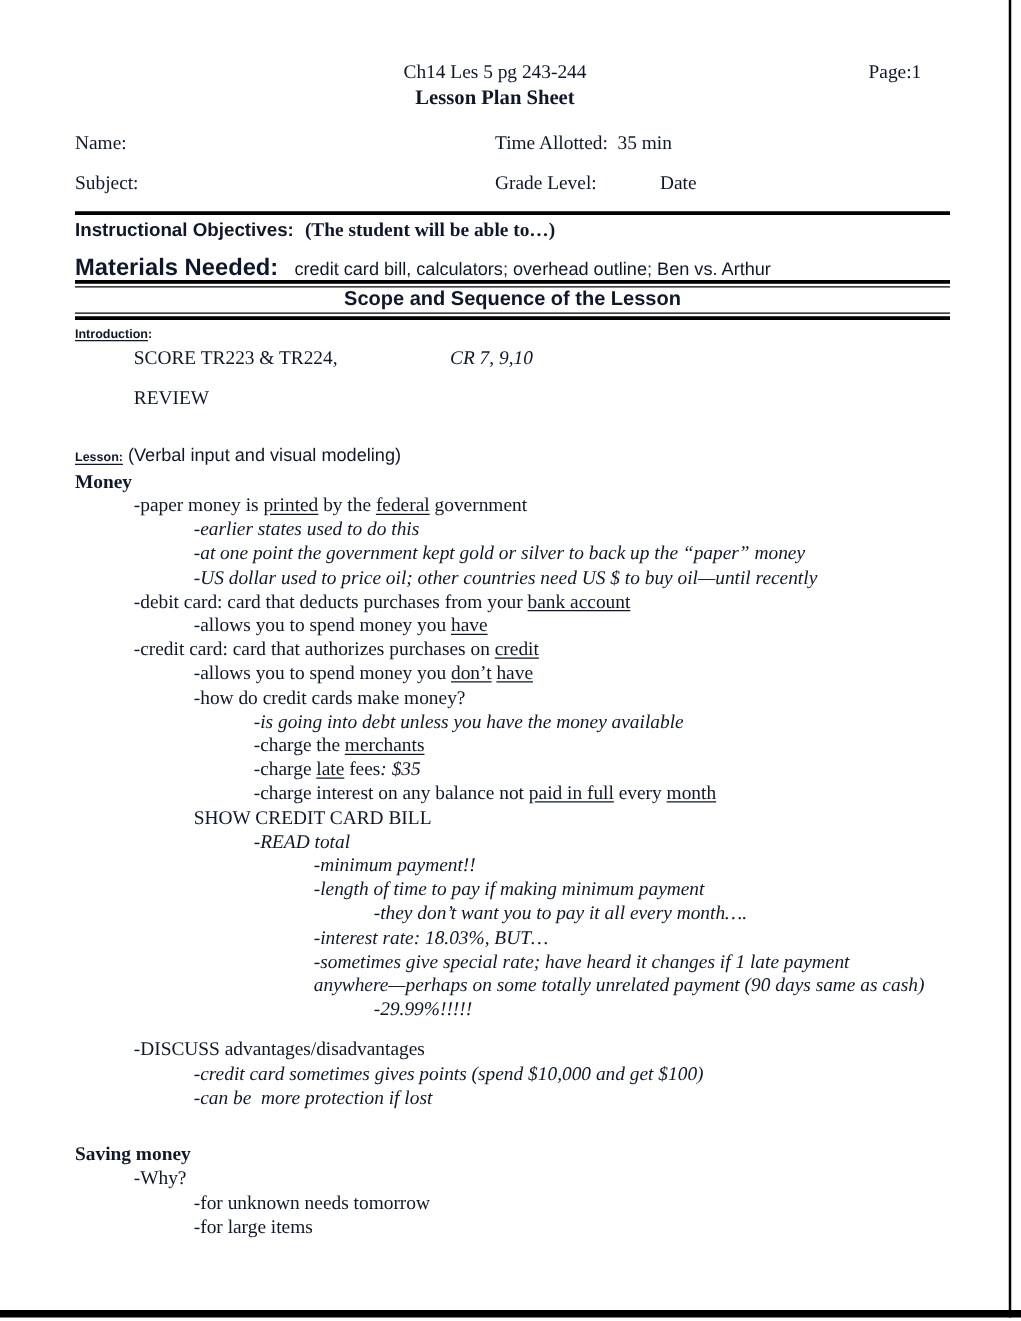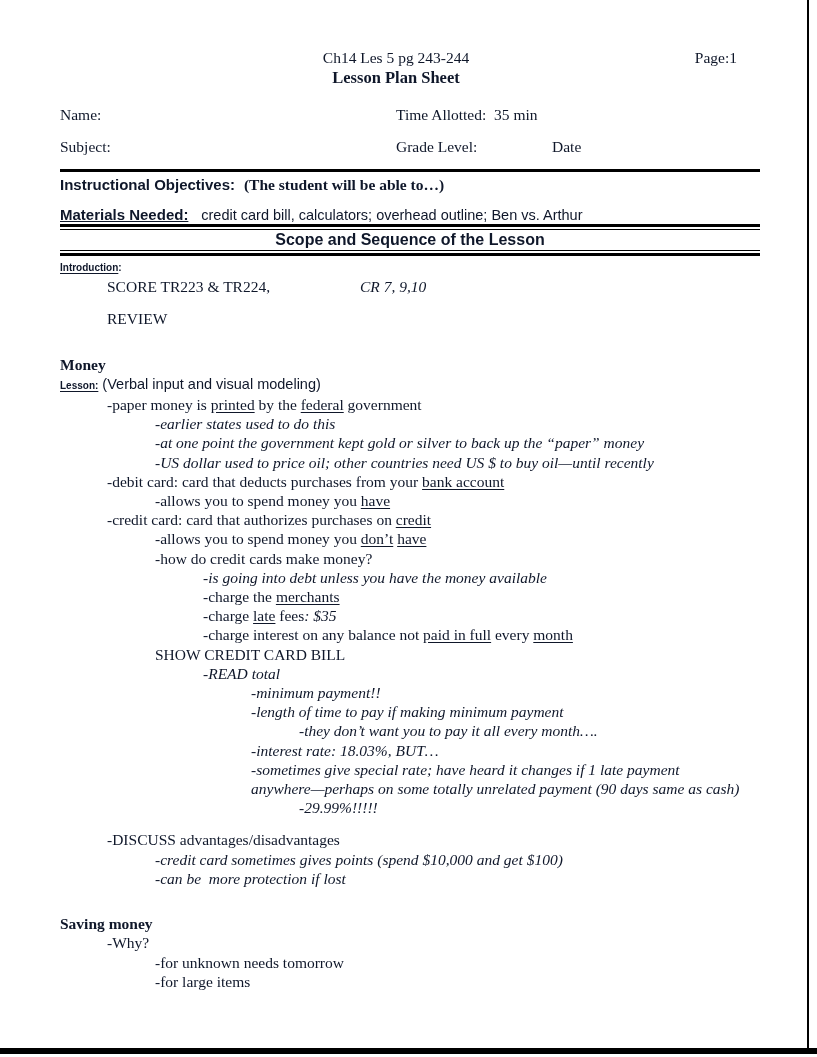--- a/index.html
+++ b/index.html
@@ -14,32 +14,32 @@
   .content{position:absolute;left:60px;top:48px;width:700px;}
   
   .hdr-row1{position:relative;height:19px;line-height:19px;text-align:center;}
   .hdr-row1 .center{position:relative;left:-14px;}
   .hdr-row1 .page-num{position:absolute;right:23px;top:0;}
   .hdr-title{text-align:center;font-weight:bold;font-size:16.5px;line-height:21px;position:relative;left:-14px;}
   .meta-row{position:relative;height:19px;line-height:19px;}
   .row-name{margin-top:17px;}
   .row-subject{margin-top:13px;}
   .pos-336{position:absolute;left:336px;top:0;}
-  .pos-482{position:absolute;left:492px;top:0;}
+  .pos-482{position:absolute;left:468px;top:0;}
   
   .rule-thick{margin-top:13px;border-top:3px solid #000;height:0;}
   .rule-dbl-top{margin-top:0;border-top:3px solid #000;border-bottom:1px solid #000;height:2px;}
   .rule-dbl-bot{border-top:1px solid #000;border-bottom:3px solid #000;height:2px;}
   
   .sans{font-family:"Liberation Sans","DejaVu Sans",sans-serif;}
   .obj-line{margin-top:3px;height:19px;line-height:19px;}
   .obj-label{font-family:"Liberation Sans","DejaVu Sans",sans-serif;font-weight:bold;font-size:15px;}
   .obj-note{font-weight:bold;margin-left:5px;}
   .mat-line{margin-top:11px;height:19px;line-height:19px;}
-  .mat-label{font-family:"Liberation Sans","DejaVu Sans",sans-serif;font-weight:bold;font-size:15px;text-decoration:underline;}
+  .mat-label{font-family:"Liberation Sans","DejaVu Sans",sans-serif;font-weight:bold;font-size:19px;}
   .mat-items{font-family:"Liberation Sans","DejaVu Sans",sans-serif;font-size:14.5px;margin-left:9px;}
   .scope-heading{
     font-family:"Liberation Sans","DejaVu Sans",sans-serif;
     font-weight:bold;font-size:16px;text-align:center;line-height:20px;
   }
   
   #outline{margin-top:0;}
   .ol-line{position:relative;line-height:19.2px;min-height:19.2px;white-space:pre-wrap;}
   .ol-blank{height:13px;}
   .ind0{padding-left:0;}
@@ -99,22 +99,22 @@
     <div class="scope-heading">Scope and Sequence of the Lesson</div>
     <div class="rule-dbl-bot"></div>
 
     <div id="outline">
         <div class="ol-line ind0"><span class="run u b sans">Introduction</span><span class="run b sans">:</span></div>
         <div class="ol-line ind1"><span class="run">SCORE TR223 &amp; TR224,</span><span class="run i cr-ref">CR 7, 9,10</span></div>
         <div class="ol-blank"></div>
         <div class="ol-line ind1"><span class="run">REVIEW</span></div>
         <div class="ol-blank"></div>
         <div class="ol-blank"></div>
+        <div class="ol-line ind0"><span class="run u b sans">Lesson:</span><span class="run sans"> (Verbal input and visual modeling)</span></div>
         <div class="ol-line ind0"><span class="run b">Money</span></div>
-        <div class="ol-line ind0"><span class="run u b sans">Lesson:</span><span class="run sans"> (Verbal input and visual modeling)</span></div>
         <div class="ol-line ind1"><span class="run">-paper money is </span><span class="run u">printed</span><span class="run"> by the </span><span class="run u">federal</span><span class="run"> government</span></div>
         <div class="ol-line ind2"><span class="run i">-earlier states used to do this</span></div>
         <div class="ol-line ind2"><span class="run i">-at one point the government kept gold or silver to back up the “paper” money</span></div>
         <div class="ol-line ind2"><span class="run i">-US dollar used to price oil; other countries need US $ to buy oil—until recently</span></div>
         <div class="ol-line ind1"><span class="run">-debit card: card that deducts purchases from your </span><span class="run u">bank account</span></div>
         <div class="ol-line ind2"><span class="run">-allows you to spend money you </span><span class="run u">have</span></div>
         <div class="ol-line ind1"><span class="run">-credit card: card that authorizes purchases on </span><span class="run u">credit</span></div>
         <div class="ol-line ind2"><span class="run">-allows you to spend money you </span><span class="run u">don’t</span><span class="run"> </span><span class="run u">have</span></div>
         <div class="ol-line ind2"><span class="run">-how do credit cards make money?</span></div>
         <div class="ol-line ind3"><span class="run i">-is going into debt unless you have the money available</span></div>

